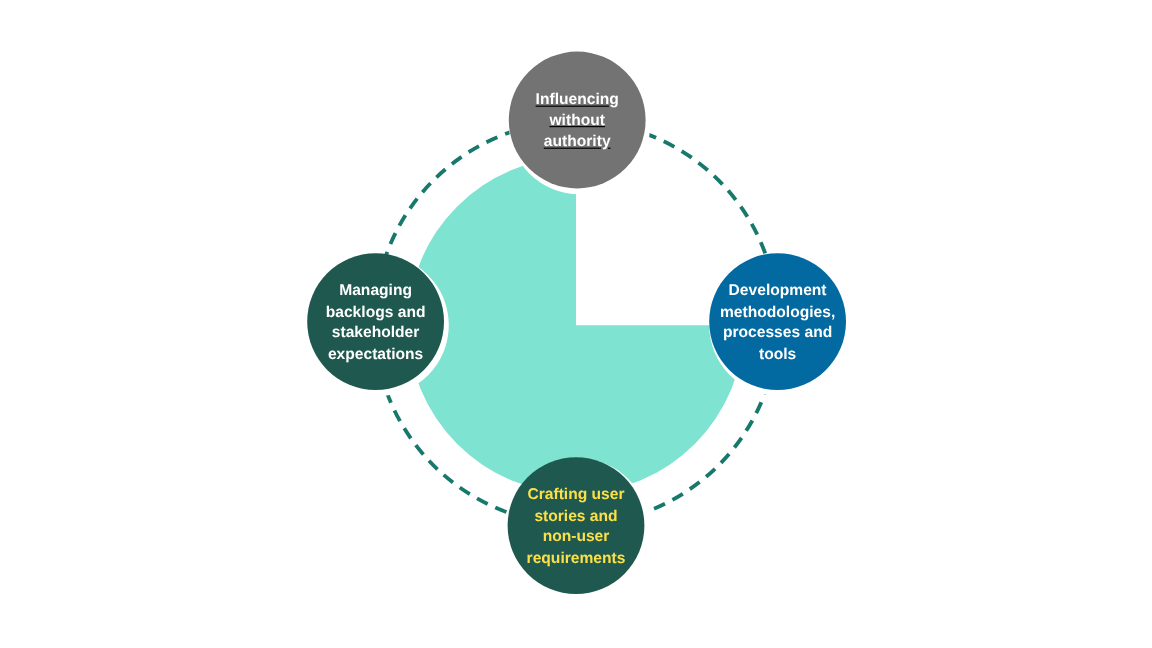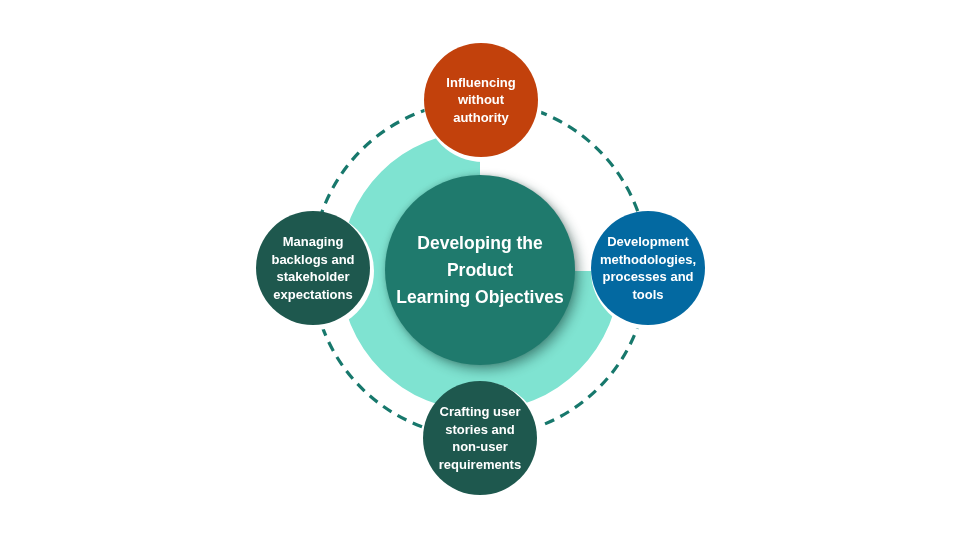--- a/index.html
+++ b/index.html
@@ -65,41 +65,36 @@
 </head>
 <body>
 
 <div class="slide">
 
   <svg class="rings" viewBox="0 0 960 540" xmlns="http://www.w3.org/2000/svg">
     <path d="M480,271 L480,131 A140,140 0 1 0 620,271 Z" fill="#7FE3D1"></path>
     <circle cx="480" cy="269" r="168" fill="none" stroke-width="3.2" stroke-dasharray="10 7" stroke="#17786C"></circle>
   </svg>
 
-  <div class="circle center-circle" style="background-color: rgb(31, 122, 109);">
-    <span class="label center-label" style="color: rgb(255, 255, 255);">Developing the
-Product
-Learning Objectives</span>
-  </div>
 
-  <div class="circle node-circle node-top" style="background-color: #c2410c;">
+  <div class="circle node-circle node-top" style="background-color: #737373; text-decoration: underline;">
     <span class="label node-label" style="color: rgb(255, 255, 255);">Influencing
 without
 authority</span>
   </div>
 
   <div class="circle node-circle node-right" style="background-color: #0369a1;">
     <span class="label node-label" style="color: rgb(255, 255, 255);">Development
 methodologies,
 processes and
 tools</span>
   </div>
 
   <div class="circle node-circle node-bottom" style="background-color: rgb(30, 88, 78);">
-    <span class="label node-label" style="color: #ffffff;">Crafting user
+    <span class="label node-label" style="color: #fde047;">Crafting user
 stories and
 non-user
 requirements</span>
   </div>
 
   <div class="circle node-circle node-left" style="background-color: rgb(30, 88, 78);">
     <span class="label node-label" style="color: rgb(255, 255, 255);">Managing
 backlogs and
 stakeholder
 expectations</span>

